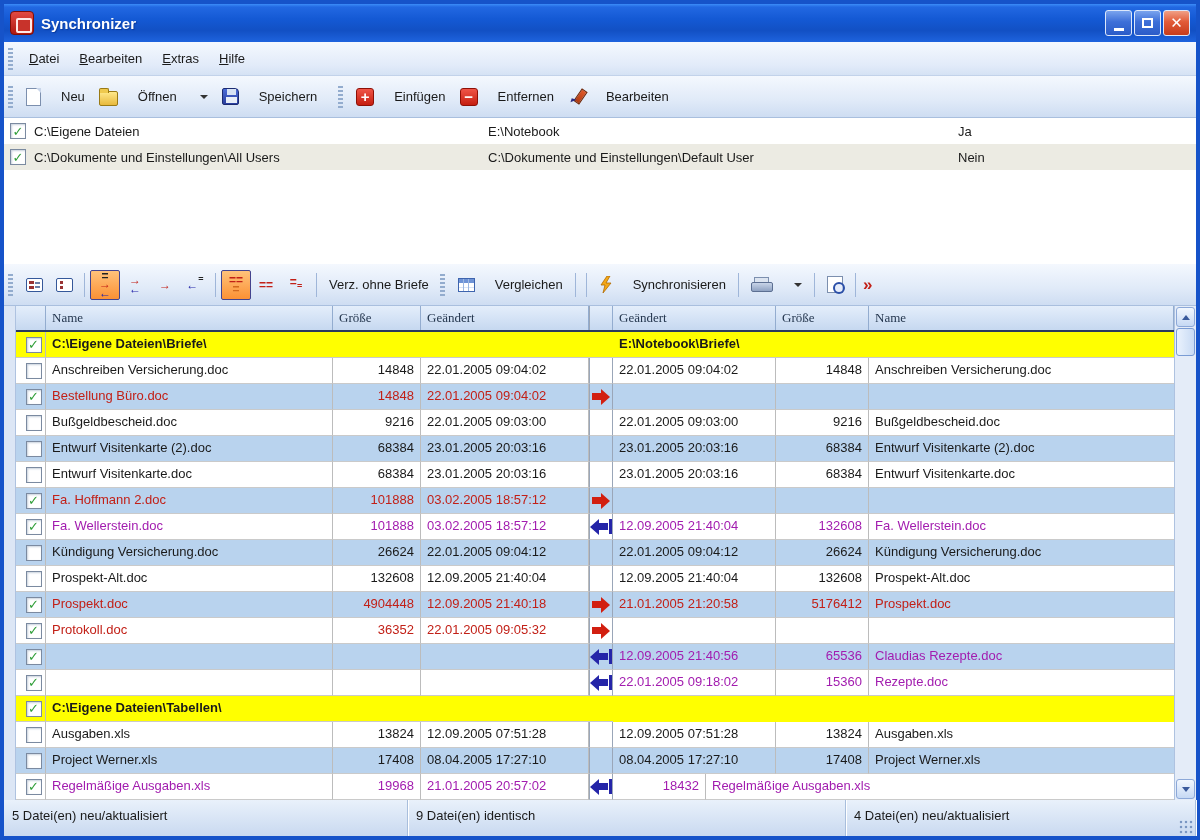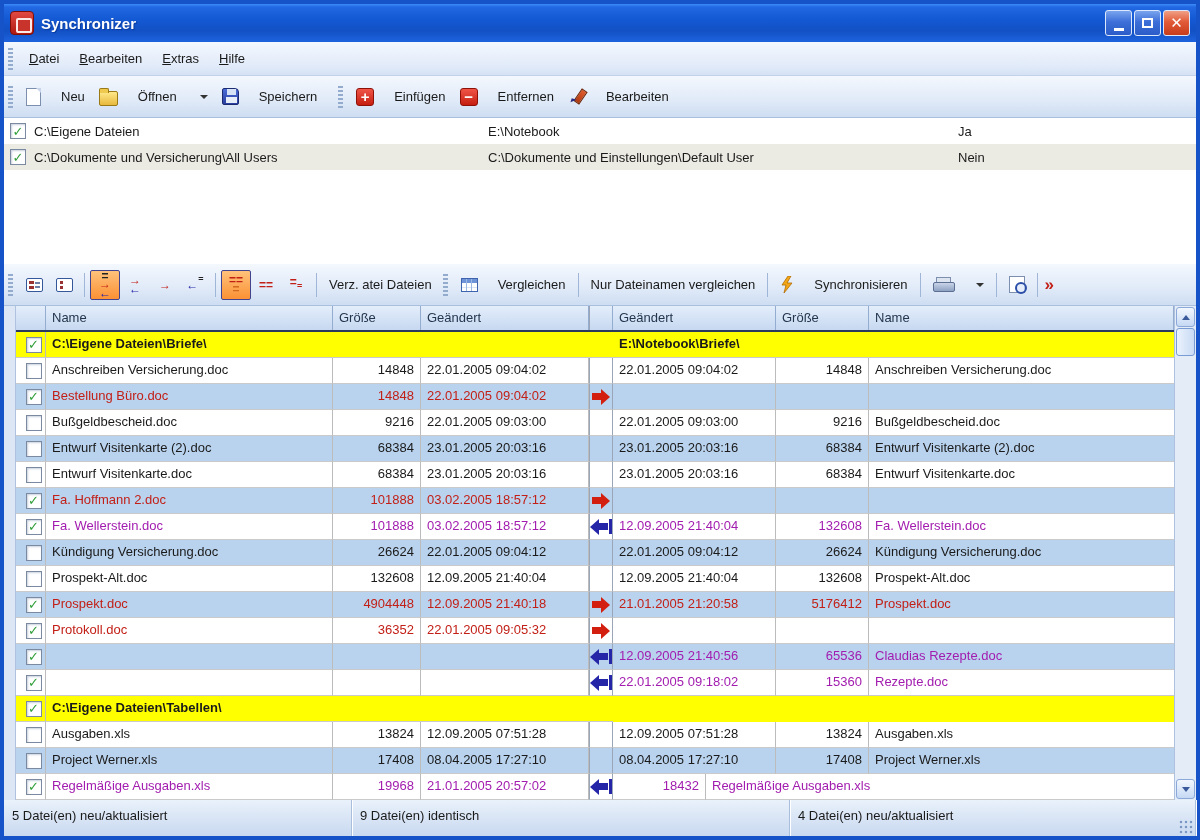--- a/index.html
+++ b/index.html
@@ -106,21 +106,21 @@
   .ico-preview::after { content:""; position:absolute; right:-3px; bottom:-2px; width:8px; height:8px;
     border:2px solid #2B4FA8; border-radius:50%; background:rgba(220,230,250,.7); }
   .chev { color:#C22017; font-weight:bold; font-size:17px; margin-left:2px; }
 
   
   .tablewrap { flex:0 0 494px; display:flex; background:#fff; position:relative; }
   .gutter { width:12px; flex:0 0 12px; background:#DCE6F5; border-right:1px solid #AEC2E0; }
   .grid { flex:1; display:flex; flex-direction:column; }
   .thead { height:26px; flex:0 0 26px; display:flex; background:linear-gradient(180deg,#E4EEFB,#C6D8F0);
     border-bottom:2px solid #2A3A5E; color:#24364E; }
-  .thead > div { border-right:1px solid #93ACCF; padding:4px 0 8px 6px; }
+  .thead > div { border-right:1px solid #93ACCF; padding:4px 0 8px 6px;font-family:Liberation Serif, serif; }
   .trow { height:26px; flex:0 0 26px; display:flex; }
   .trow.zebra { background:#B9D3EE; }
   .trow.group { background:#FFFF00; font-weight:bold; }
   .c { border-right:1px solid #BCBCBC; border-bottom:1px solid #CACACA; padding:4px 0 0 6px; overflow:hidden; white-space:nowrap; }
   .c-cb   { width:30px; flex:0 0 30px; display:flex; align-items:center; justify-content:center; padding-top:0; }
   .c-namel{ width:287px; flex:0 0 287px; }
   .c-sizel{ width:88px; flex:0 0 88px; text-align:right; padding-right:6px; }
   .c-datel{ width:168px; flex:0 0 168px; }
   .c-arrow{ width:24px; flex:0 0 24px; padding:0; display:flex; align-items:center; justify-content:center;
             border-left:1px solid #9AA6B8; border-right:1px solid #9AA6B8; }
@@ -145,21 +145,21 @@
     background:linear-gradient(180deg,#F2F7FE,#C6D9F4); display:flex; align-items:center; justify-content:center; }
   .sbtn .up { width:0; height:0; border-left:4px solid transparent; border-right:4px solid transparent; border-bottom:5px solid #3A5A9C; }
   .sbtn .down { width:0; height:0; border-left:4px solid transparent; border-right:4px solid transparent; border-top:5px solid #3A5A9C; }
   .sthumb { height:28px; flex:0 0 28px; margin:0 1px; border:1px solid #7A9CD4; border-radius:3px;
     background:linear-gradient(90deg,#EAF2FD,#C9DBF4); }
   .strack { flex:1; }
 
   
   .statusbar { flex:1; background:linear-gradient(180deg,#E9F1FB,#C9D9F0); display:flex; align-items:stretch; }
   .spanel { border-right:1px solid #A8BEDC; box-shadow:1px 0 0 #FFFFFF; padding:8px 0 0 8px; white-space:nowrap; }
-  .sp1 { width:348px; } .sp2 { width:438px; } .sp3 { flex:1; position:relative; }
+  .sp1 { width:404px; } .sp2 { width:438px; } .sp3 { flex:1; position:relative; }
   .sizegrip { position:absolute; right:2px; bottom:2px; width:14px; height:14px;
     background:radial-gradient(circle at 2px 2px,#7A96C2 1.4px,transparent 1.6px); background-size:5px 5px; }
 </style>
 </head>
 <body>
 
 <div class="window">
 
   <div class="titlebar">
     <div class="app-icon"></div>
@@ -223,21 +223,21 @@
           <div class="dir-c1">
             <span class="cb">✓</span>
             <span>C:\Eigene Dateien</span>
           </div>
           <div class="dir-c2">E:\Notebook</div>
           <div class="dir-c3">Ja</div>
         </div>
         <div class="dir-row alt">
           <div class="dir-c1">
             <span class="cb">✓</span>
-            <span>C:\Dokumente und Versicherung\All Users</span>
+            <span>C:\Dokumente und Einstellungen\All Users</span>
           </div>
           <div class="dir-c2">C:\Dokumente und Einstellungen\Default User</div>
           <div class="dir-c3">Nein</div>
         </div>
       </div>
   </div>
 
   <div class="toolbar2">
     <div class="grip"></div>
     <div class="mbtn">
@@ -268,31 +268,28 @@
       <span class="gl org">=</span>
     </div>
     <div class="mbtn">
       <span class="gl red single">==</span>
     </div>
     <div class="mbtn">
       <span class="gl red single"><span>=</span><sub style="font-size:9px">=</sub></span>
     </div>
     <div class="tsep"></div>
     <div class="tbtn">
-      <span>Verz. atei Dateien</span>
+      <span>Verz. ohne Briefe</span>
     </div>
     <div class="grip"></div>
     <div class="tbtn">
       <span class="ico-table"></span>
       <span>Vergleichen</span>
     </div>
     <div class="tsep"></div>
-    <div class="tbtn">
-      <span>Nur Dateinamen vergleichen</span>
-    </div>
     <div class="tsep"></div>
     <div class="tbtn">
       <svg class="ico-bolt" viewBox="0 0 14 17">
         <polygon points="8,0 2,9 6,9 4,17 12,7 7,7 11,0" fill="#F4A818" stroke="#B06A00" stroke-width="0.8"></polygon>
       </svg>
       <span>Synchronisieren</span>
     </div>
     <div class="tsep"></div>
     <div class="tbtn">
       <span class="ico-printer"></span>

